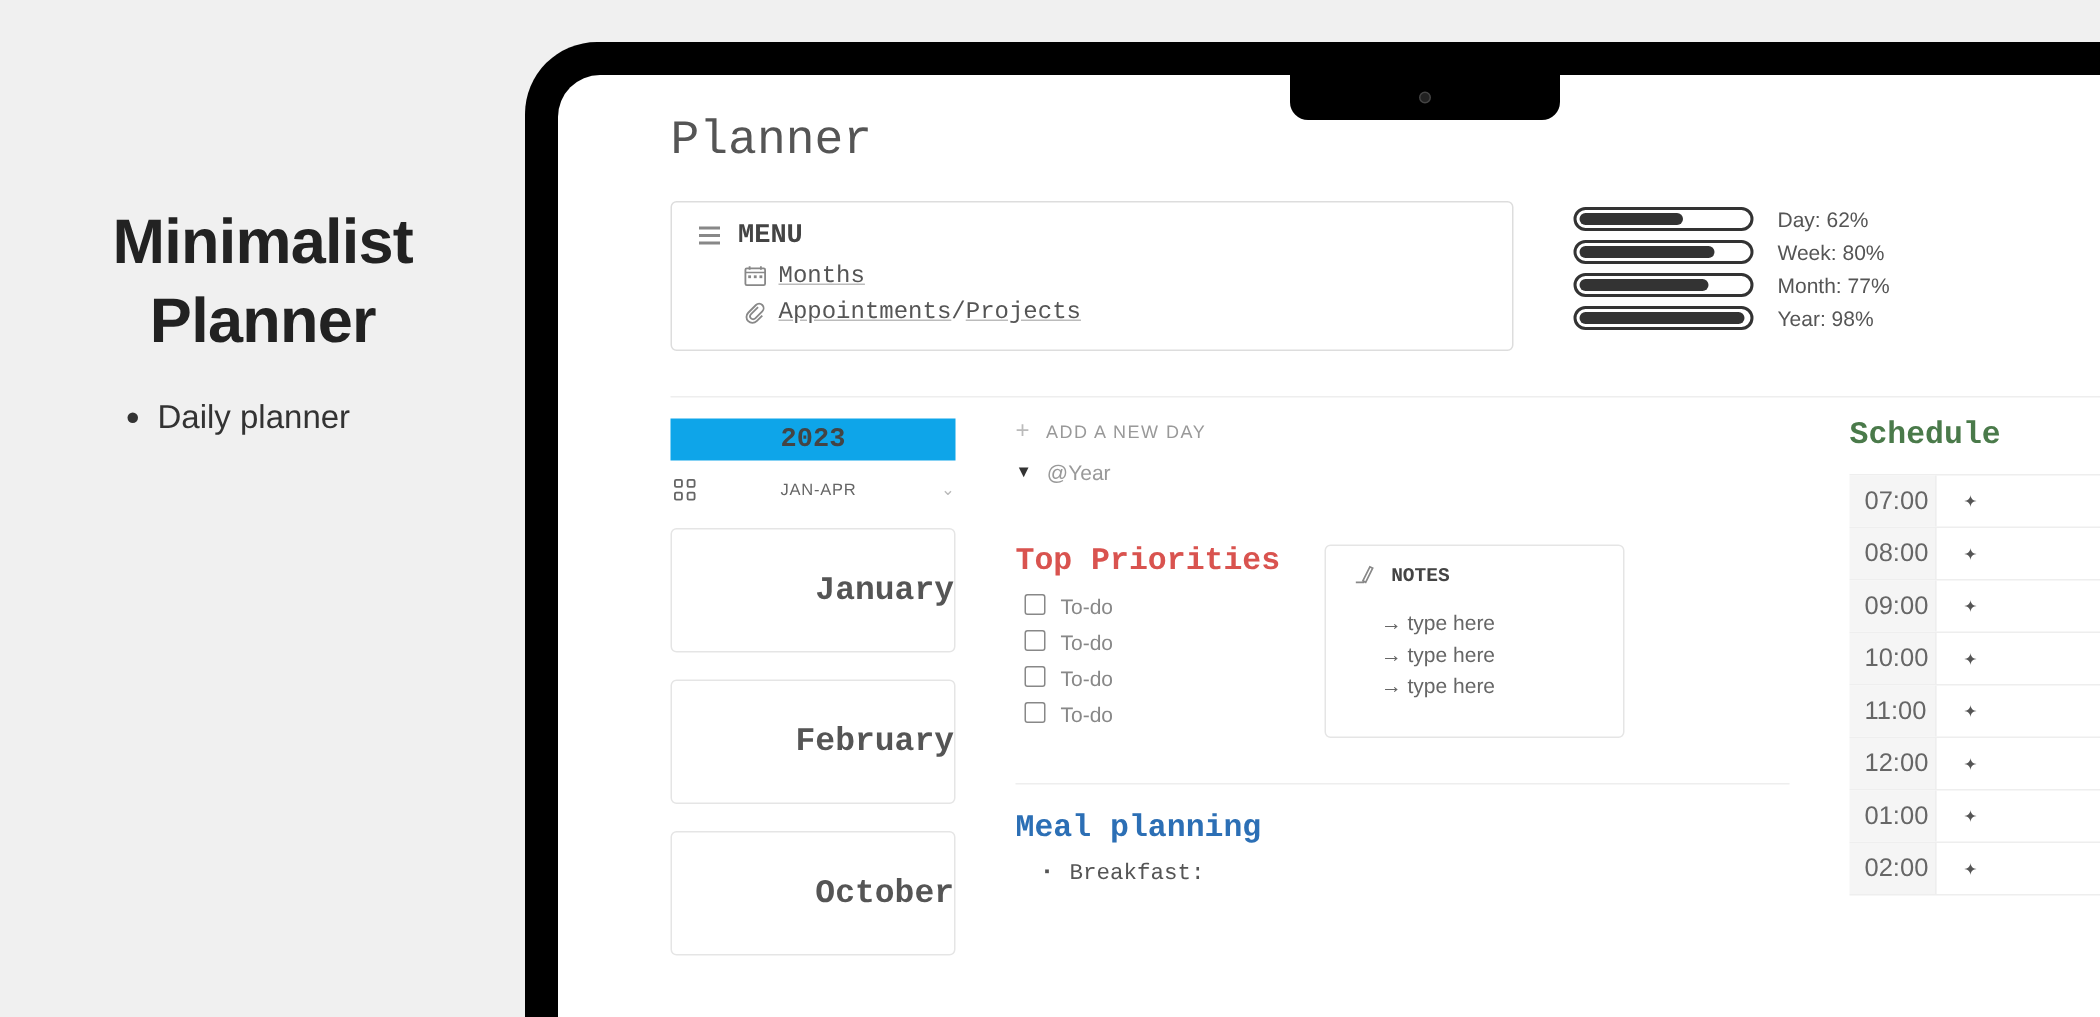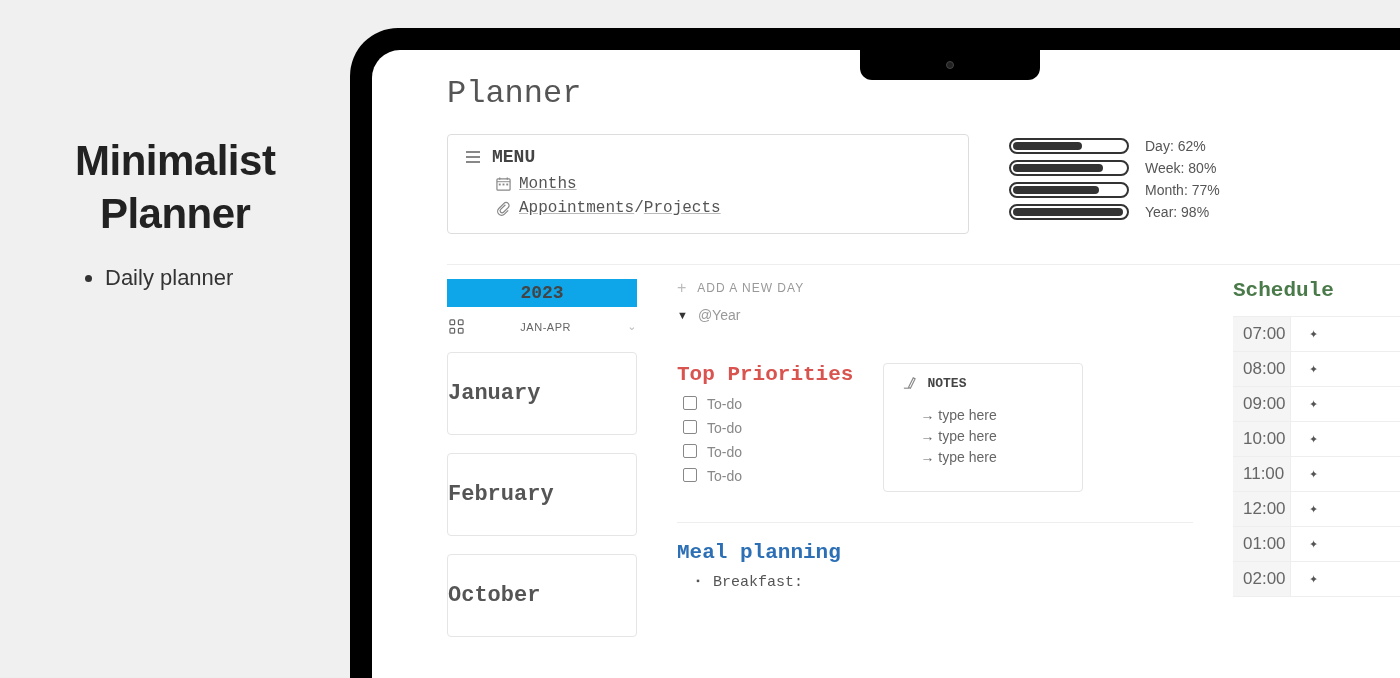--- a/index.html
+++ b/index.html
@@ -87,21 +87,21 @@
   .top-row {
     display: flex;
     gap: 40px;
     align-items: flex-start;
     margin-bottom: 30px;
   }
   .menu-card {
     border: 1px solid #ddd;
     border-radius: 4px;
     padding: 12px 18px 16px 18px;
-    width: 522px;
+    width: 562px;
     font-family: "Courier New", Courier, monospace;
   }
   .menu-header {
     display: flex;
     align-items: center;
     gap: 12px;
     font-size: 18px;
     color: #444;
     font-weight: bold;
   }
@@ -187,21 +187,21 @@
     align-items: center;
     gap: 6px;
     margin-bottom: 18px;
     padding-left: 2px;
     justify-content: space-between;
   }
   .month-card {
     border: 1px solid #e5e5e5;
     border-radius: 4px;
     padding: 28px 0;
-    text-align: left;
+    text-align: right;
     font-family: "Courier New", Courier, monospace;
     font-size: 22px;
     font-weight: bold;
     color: #555;
     margin-bottom: 18px;
   }
   .center-col {
     flex: 1;
   }
   .add-day {

